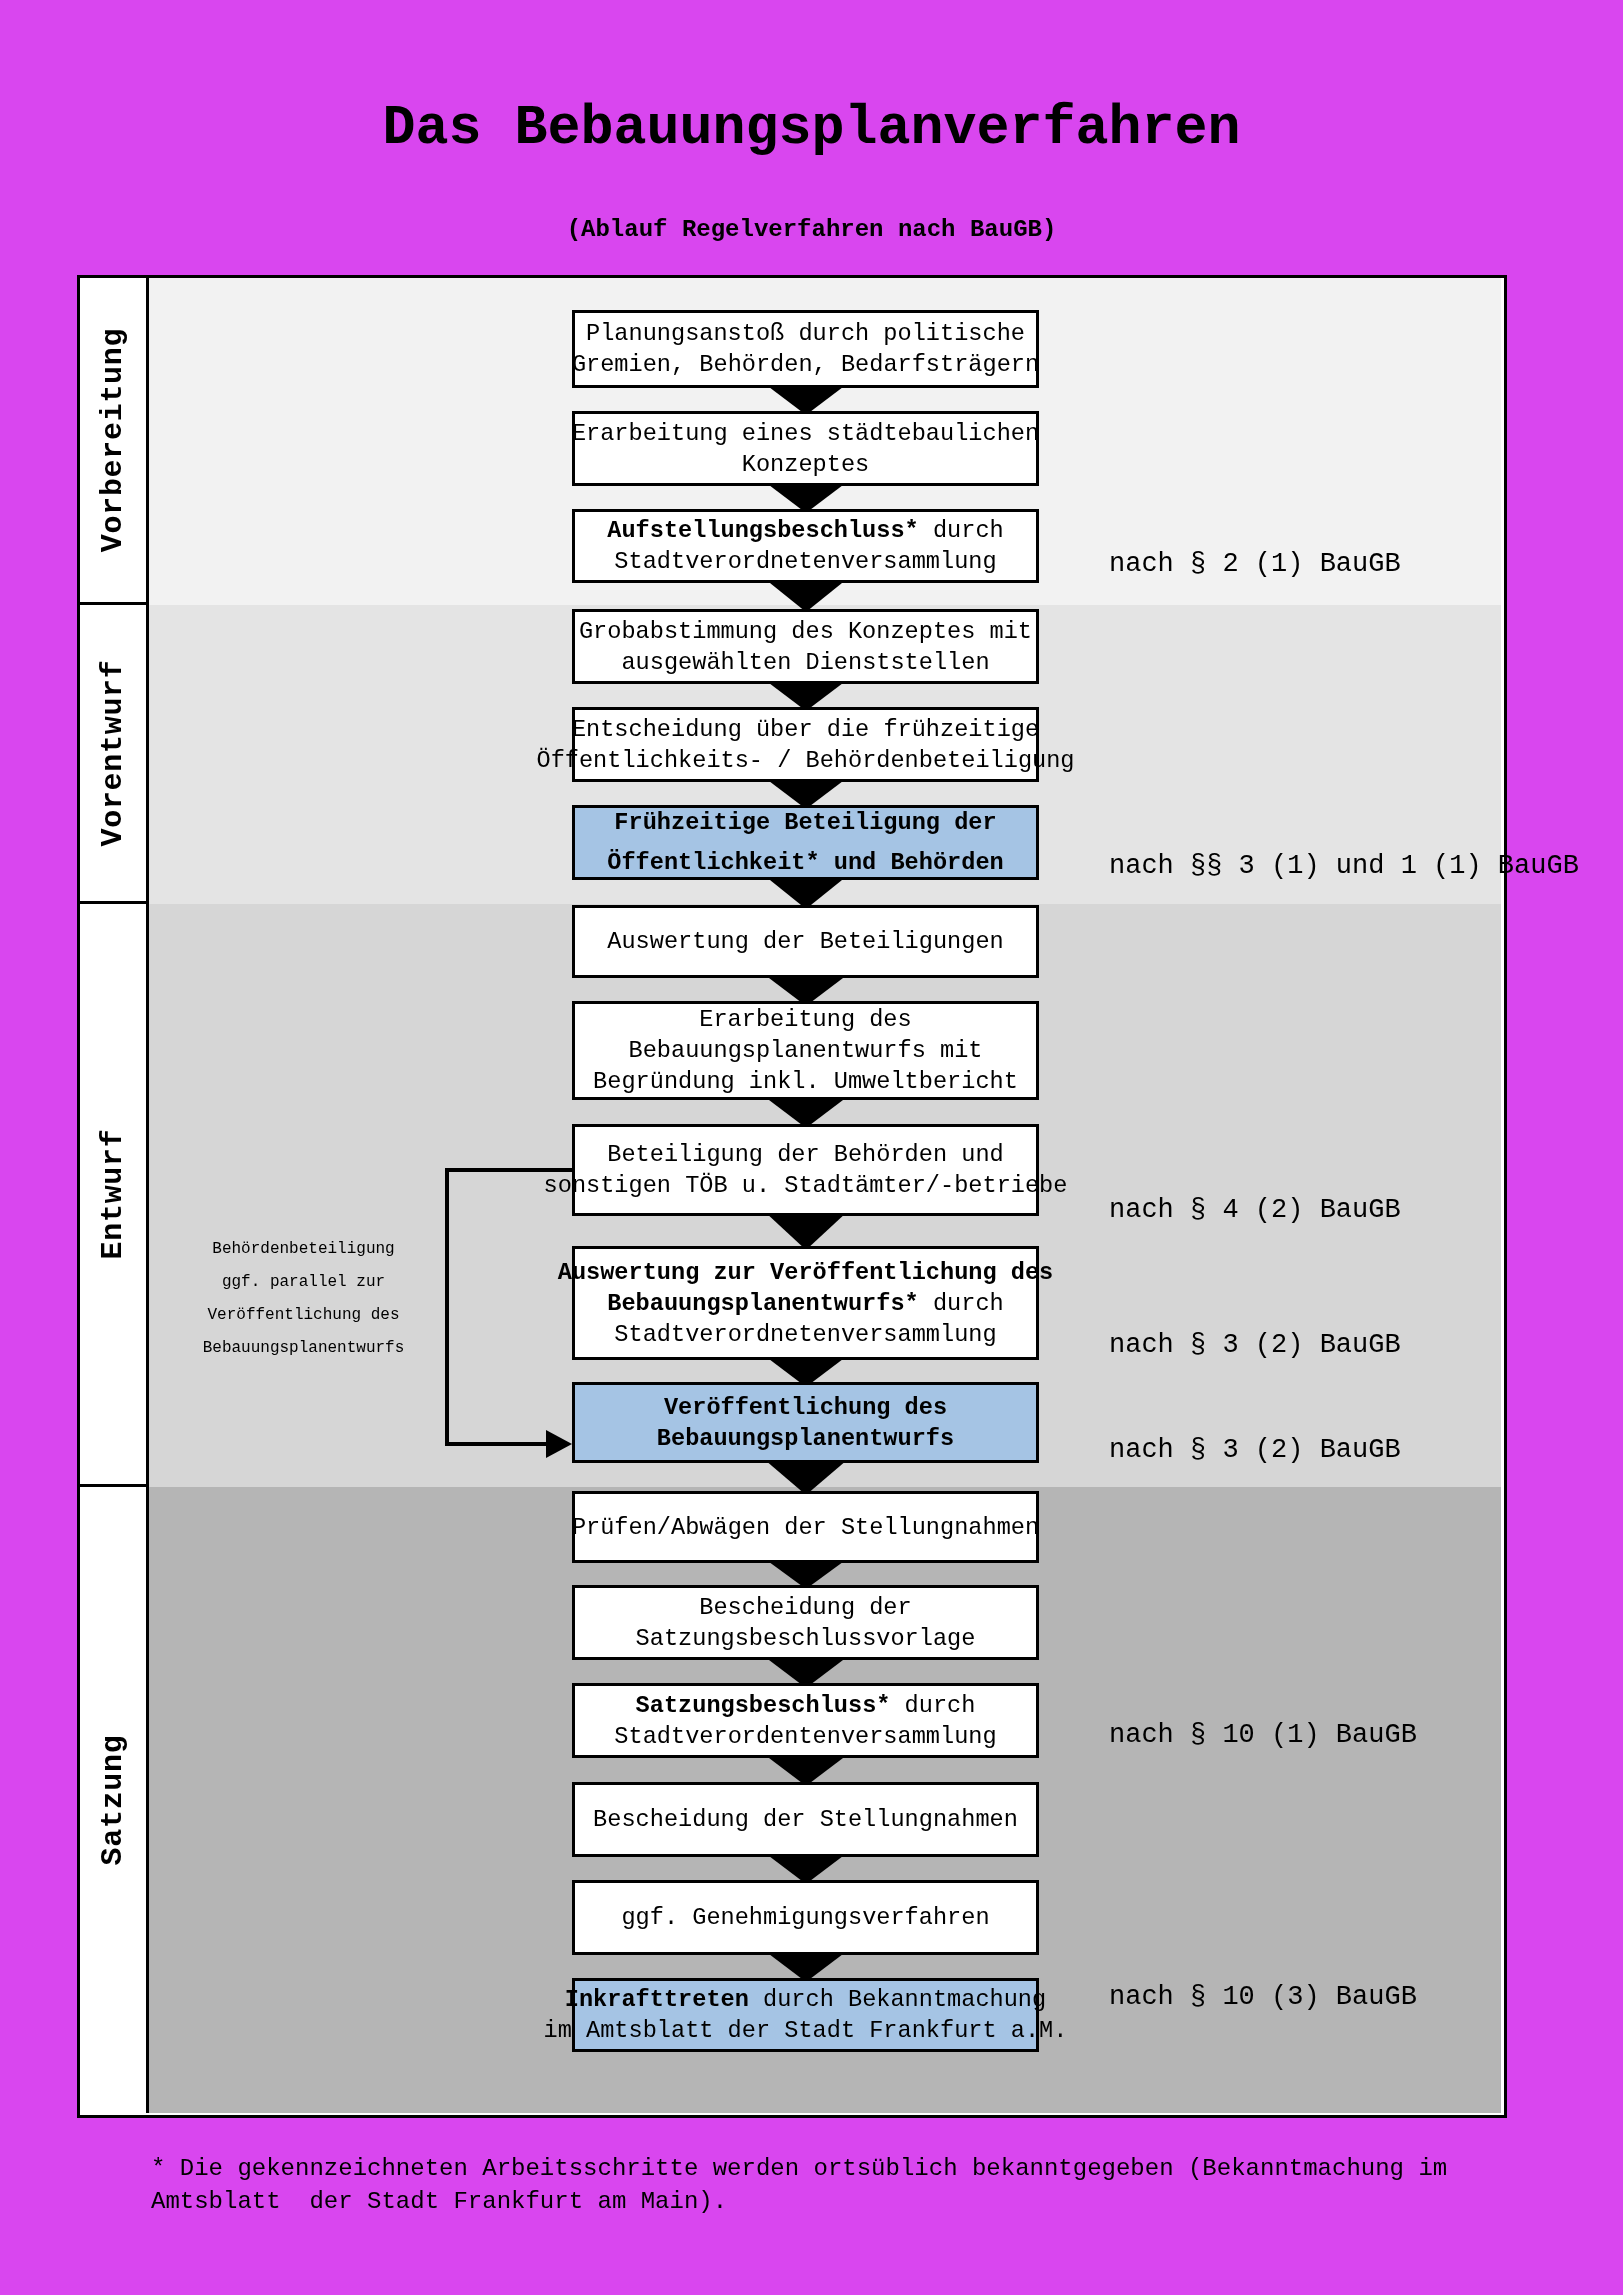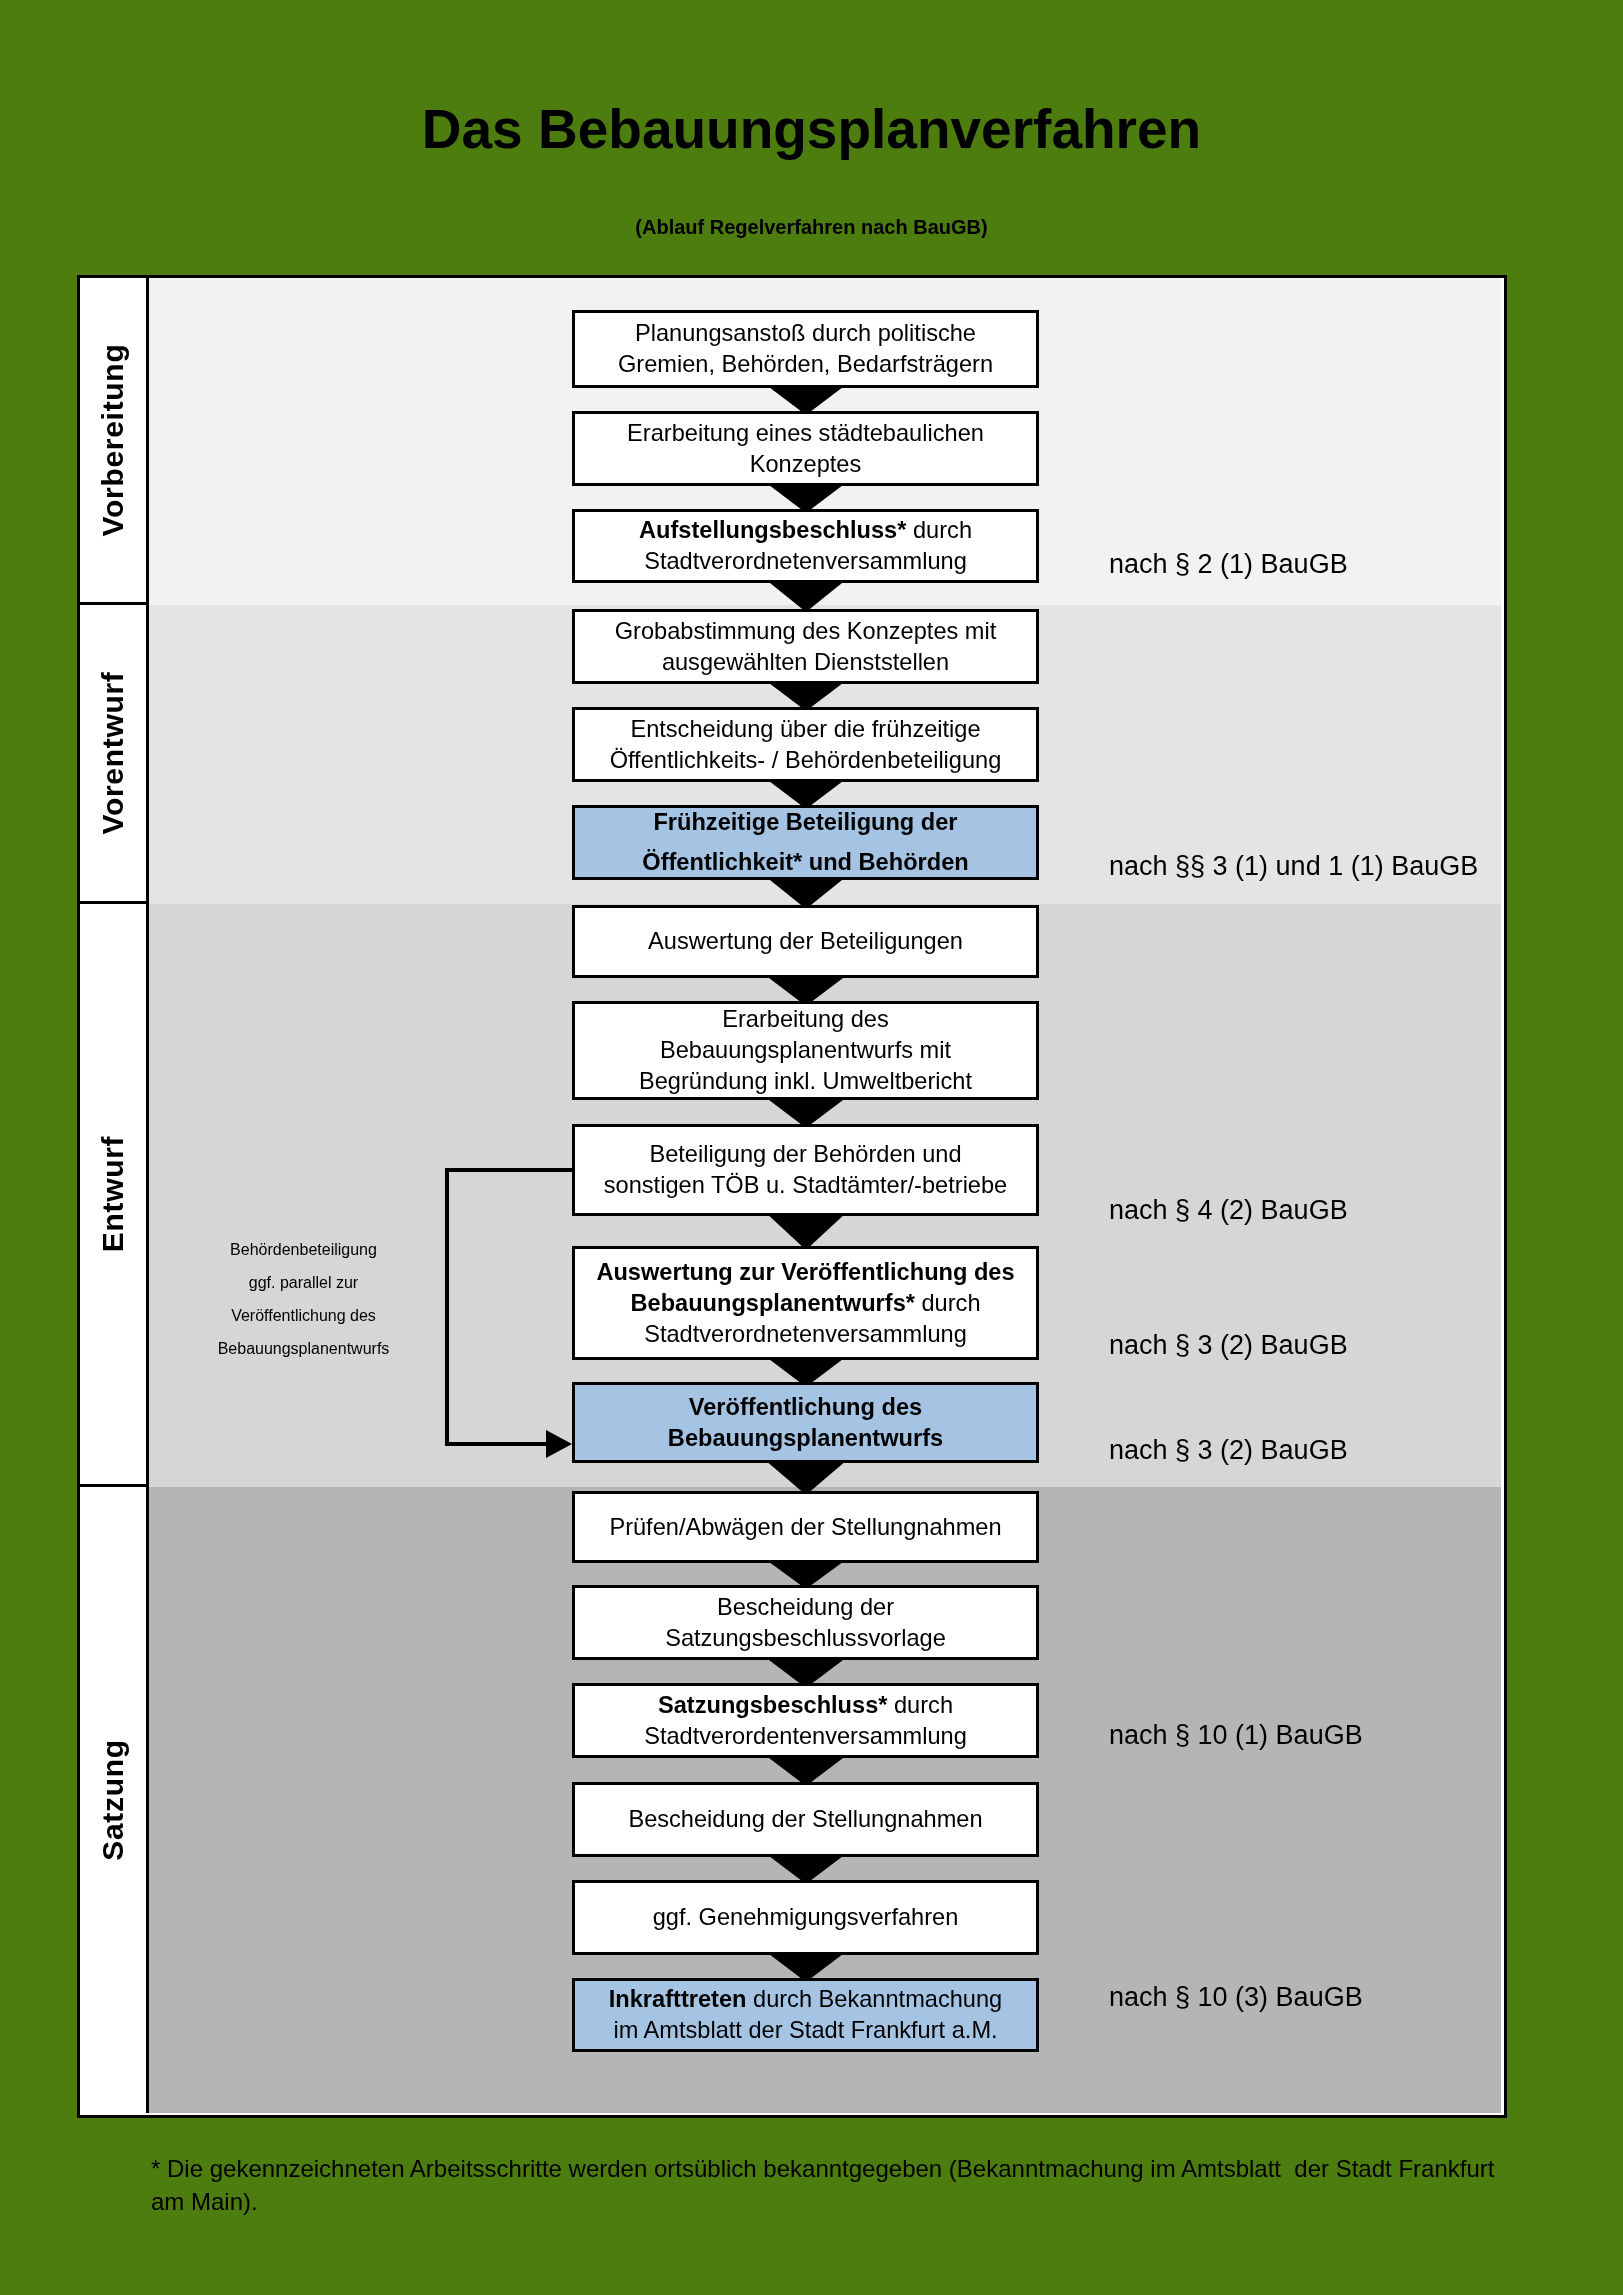--- a/index.html
+++ b/index.html
@@ -1,26 +1,26 @@
 <!DOCTYPE html>
 <html style="font-size:10.5px"><head>
 <meta charset="utf-8">
 <style>
   html,body{margin:0;padding:0;background:#fff;}
   .page{
-    position:relative;width:1623px;height:2295px;background:#4d7c0f;overflow:hidden;
-    font-family:Liberation Sans, sans-serif;color:#000;
+    position:relative;width:1623px;height:2295px;background:#d946ef;overflow:hidden;
+    font-family:Liberation Mono, monospace;color:#000;
   }
   .title{
     position:absolute;left:0;top:97px;width:1623px;text-align:center;
     font-size:55px;font-weight:bold;letter-spacing:0px;
   }
   .subtitle{
     position:absolute;left:0;top:216px;width:1623px;text-align:center;
-    font-size:20px;font-weight:bold;
+    font-size:24px;font-weight:bold;
   }
   .frame{
     position:absolute;left:77px;top:275px;width:1430px;height:1843px;
     border:3.9px solid #000;box-sizing:border-box;background:#fff;
   }
   .phase-cell{
     position:absolute;left:0;width:69px;box-sizing:border-box;background:#ffffff;
     border-right:3.9px solid #000;display:flex;align-items:center;justify-content:center;
   }
   .phase-label{

